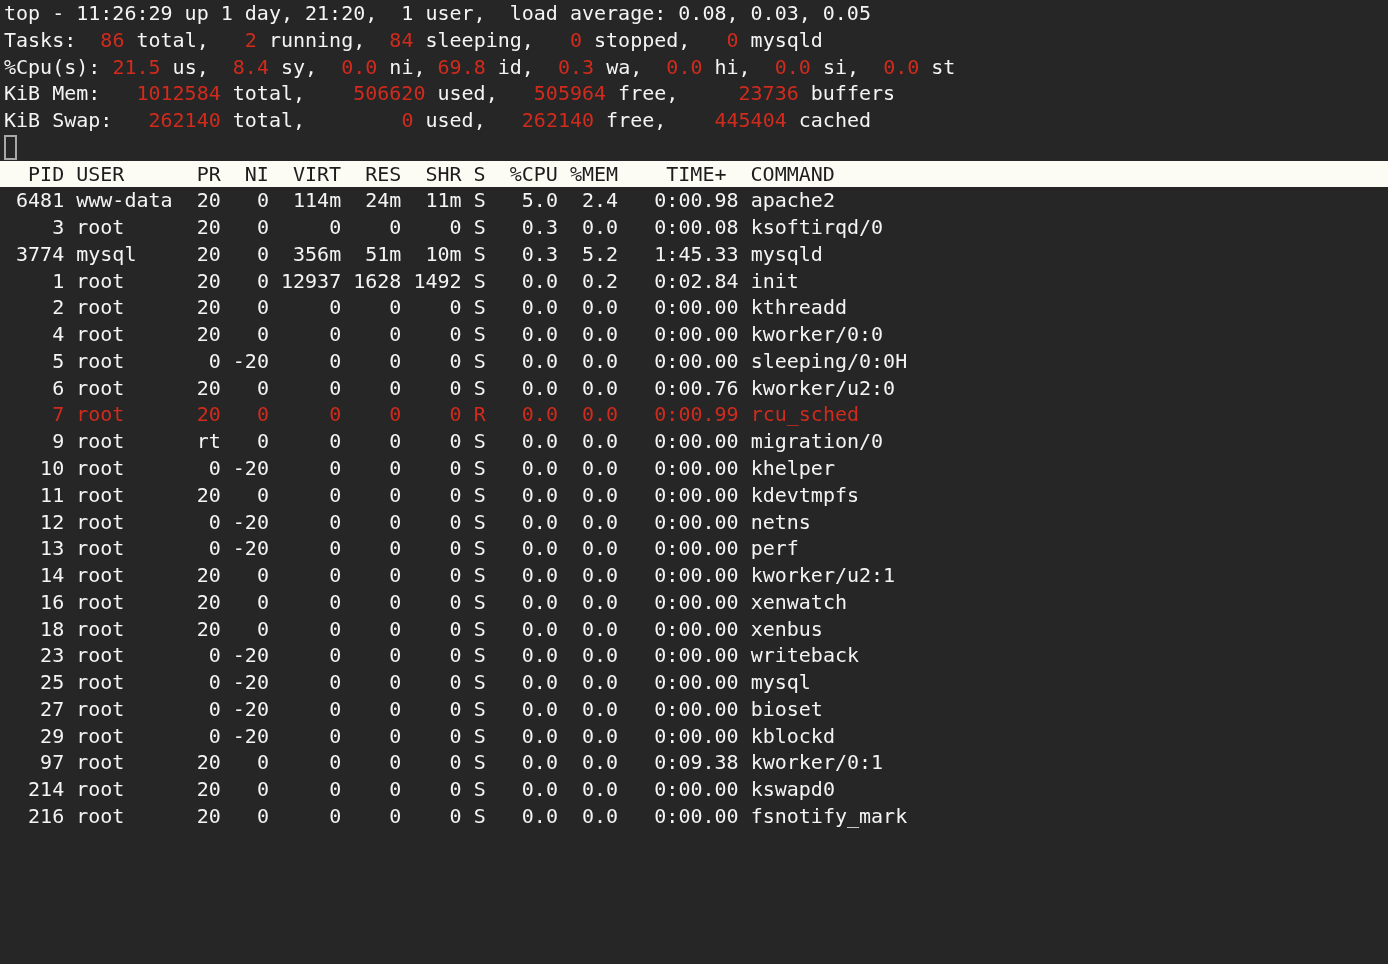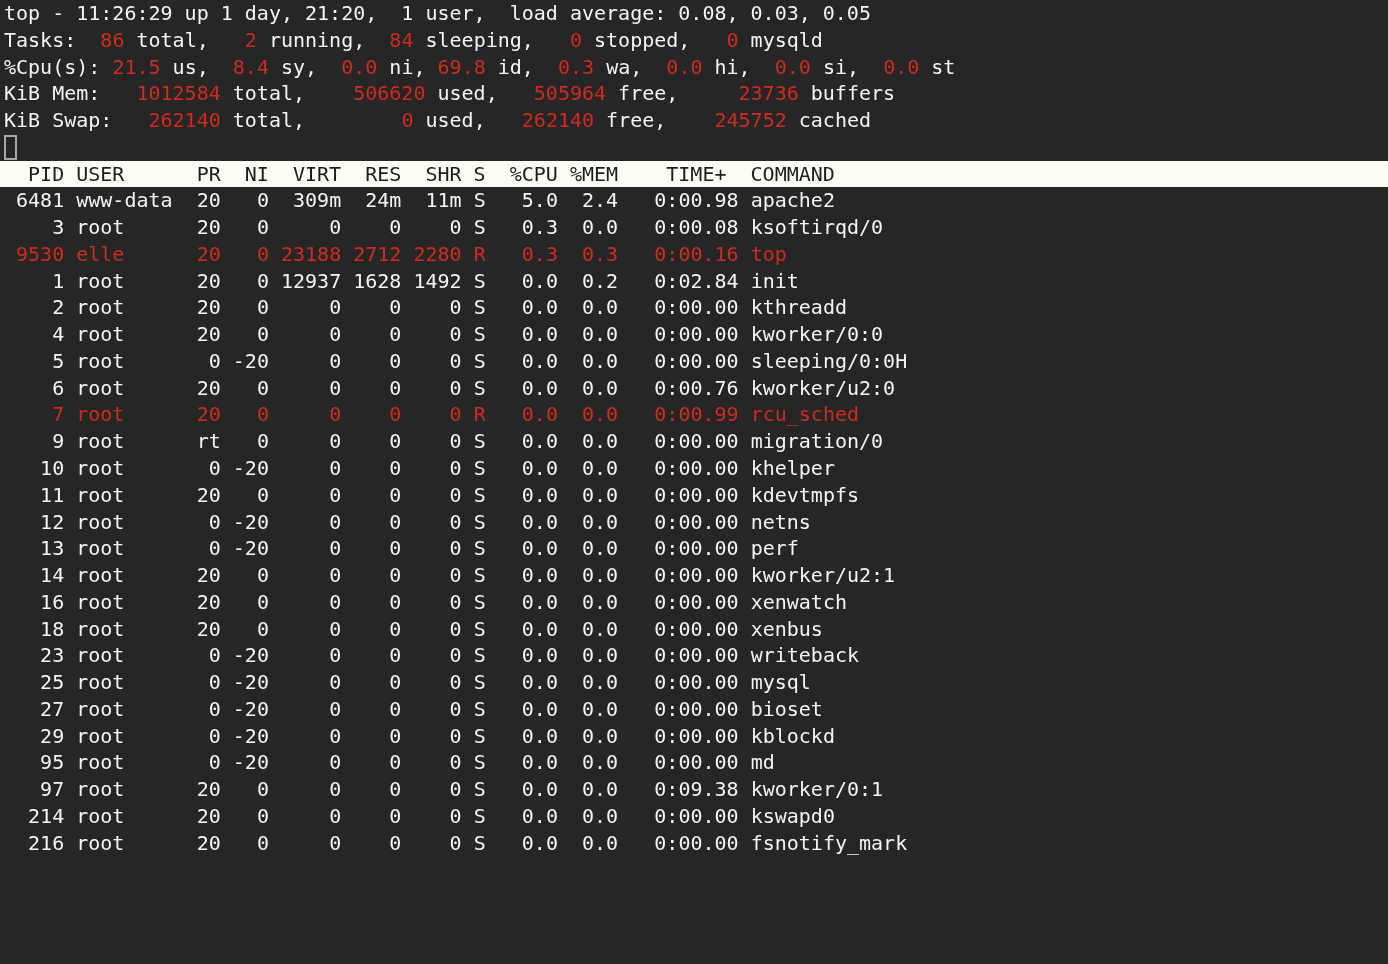--- a/index.html
+++ b/index.html
@@ -45,44 +45,43 @@
 </style>
 </head>
 <body>
 
 <div class="screen">
   <div id="summary">
       <div class="line"><span>top - 11:26:29 up 1 day, 21:20,  1 user,  load average: 0.08, 0.03, 0.05</span></div>
       <div class="line"><span>Tasks: </span><span class="red"> 86</span><span> total, </span><span class="red">  2</span><span> running, </span><span class="red"> 84</span><span> sleeping, </span><span class="red">  0</span><span> stopped, </span><span class="red">  0</span><span> mysqld</span></div>
       <div class="line"><span>%Cpu(s): </span><span class="red">21.5</span><span> us, </span><span class="red"> 8.4</span><span> sy, </span><span class="red"> 0.0</span><span> ni, </span><span class="red">69.8</span><span> id, </span><span class="red"> 0.3</span><span> wa, </span><span class="red"> 0.0</span><span> hi, </span><span class="red"> 0.0</span><span> si, </span><span class="red"> 0.0</span><span> st</span></div>
       <div class="line"><span>KiB Mem:   </span><span class="red">1012584</span><span> total,    </span><span class="red">506620</span><span> used,   </span><span class="red">505964</span><span> free,     </span><span class="red">23736</span><span> buffers</span></div>
-      <div class="line"><span>KiB Swap:   </span><span class="red">262140</span><span> total,        </span><span class="red">0</span><span> used,   </span><span class="red">262140</span><span> free,    </span><span class="red">245752</span><span> cached</span></div>
+      <div class="line"><span>KiB Swap:   </span><span class="red">262140</span><span> total,        </span><span class="red">0</span><span> used,   </span><span class="red">262140</span><span> free,    </span><span class="red">445404</span><span> cached</span></div>
     </div>
   <div class="line"><span class="cursor"></span></div>
   <div class="line colhead" id="colhead">  PID USER      PR  NI  VIRT  RES  SHR S  %CPU %MEM    TIME+  COMMAND</div>
   <div id="rows">
-      <div class="line"><span> 6481 </span><span>www-data </span><span> 20 </span><span>  0 </span><span> 309m </span><span> 24m </span><span> 11m </span><span>S  </span><span> 5.0 </span><span> 2.4 </span><span>  0:00.98 </span><span>apache2</span></div>
+      <div class="line"><span> 6481 </span><span>www-data </span><span> 20 </span><span>  0 </span><span> 114m </span><span> 24m </span><span> 11m </span><span>S  </span><span> 5.0 </span><span> 2.4 </span><span>  0:00.98 </span><span>apache2</span></div>
       <div class="line"><span>    3 </span><span>root     </span><span> 20 </span><span>  0 </span><span>    0 </span><span>   0 </span><span>   0 </span><span>S  </span><span> 0.3 </span><span> 0.0 </span><span>  0:00.08 </span><span>ksoftirqd/0</span></div>
-      <div class="line red"><span> 9530 </span><span>elle     </span><span> 20 </span><span>  0 </span><span>23188 </span><span>2712 </span><span>2280 </span><span>R  </span><span> 0.3 </span><span> 0.3 </span><span>  0:00.16 </span><span>top</span></div>
+      <div class="line"><span> 3774 </span><span>mysql    </span><span> 20 </span><span>  0 </span><span> 356m </span><span> 51m </span><span> 10m </span><span>S  </span><span> 0.3 </span><span> 5.2 </span><span>  1:45.33 </span><span>mysqld</span></div>
       <div class="line"><span>    1 </span><span>root     </span><span> 20 </span><span>  0 </span><span>12937 </span><span>1628 </span><span>1492 </span><span>S  </span><span> 0.0 </span><span> 0.2 </span><span>  0:02.84 </span><span>init</span></div>
       <div class="line"><span>    2 </span><span>root     </span><span> 20 </span><span>  0 </span><span>    0 </span><span>   0 </span><span>   0 </span><span>S  </span><span> 0.0 </span><span> 0.0 </span><span>  0:00.00 </span><span>kthreadd</span></div>
       <div class="line"><span>    4 </span><span>root     </span><span> 20 </span><span>  0 </span><span>    0 </span><span>   0 </span><span>   0 </span><span>S  </span><span> 0.0 </span><span> 0.0 </span><span>  0:00.00 </span><span>kworker/0:0</span></div>
       <div class="line"><span>    5 </span><span>root     </span><span>  0 </span><span>-20 </span><span>    0 </span><span>   0 </span><span>   0 </span><span>S  </span><span> 0.0 </span><span> 0.0 </span><span>  0:00.00 </span><span>sleeping/0:0H</span></div>
       <div class="line"><span>    6 </span><span>root     </span><span> 20 </span><span>  0 </span><span>    0 </span><span>   0 </span><span>   0 </span><span>S  </span><span> 0.0 </span><span> 0.0 </span><span>  0:00.76 </span><span>kworker/u2:0</span></div>
       <div class="line red"><span>    7 </span><span>root     </span><span> 20 </span><span>  0 </span><span>    0 </span><span>   0 </span><span>   0 </span><span>R  </span><span> 0.0 </span><span> 0.0 </span><span>  0:00.99 </span><span>rcu_sched</span></div>
       <div class="line"><span>    9 </span><span>root     </span><span> rt </span><span>  0 </span><span>    0 </span><span>   0 </span><span>   0 </span><span>S  </span><span> 0.0 </span><span> 0.0 </span><span>  0:00.00 </span><span>migration/0</span></div>
       <div class="line"><span>   10 </span><span>root     </span><span>  0 </span><span>-20 </span><span>    0 </span><span>   0 </span><span>   0 </span><span>S  </span><span> 0.0 </span><span> 0.0 </span><span>  0:00.00 </span><span>khelper</span></div>
       <div class="line"><span>   11 </span><span>root     </span><span> 20 </span><span>  0 </span><span>    0 </span><span>   0 </span><span>   0 </span><span>S  </span><span> 0.0 </span><span> 0.0 </span><span>  0:00.00 </span><span>kdevtmpfs</span></div>
       <div class="line"><span>   12 </span><span>root     </span><span>  0 </span><span>-20 </span><span>    0 </span><span>   0 </span><span>   0 </span><span>S  </span><span> 0.0 </span><span> 0.0 </span><span>  0:00.00 </span><span>netns</span></div>
       <div class="line"><span>   13 </span><span>root     </span><span>  0 </span><span>-20 </span><span>    0 </span><span>   0 </span><span>   0 </span><span>S  </span><span> 0.0 </span><span> 0.0 </span><span>  0:00.00 </span><span>perf</span></div>
       <div class="line"><span>   14 </span><span>root     </span><span> 20 </span><span>  0 </span><span>    0 </span><span>   0 </span><span>   0 </span><span>S  </span><span> 0.0 </span><span> 0.0 </span><span>  0:00.00 </span><span>kworker/u2:1</span></div>
       <div class="line"><span>   16 </span><span>root     </span><span> 20 </span><span>  0 </span><span>    0 </span><span>   0 </span><span>   0 </span><span>S  </span><span> 0.0 </span><span> 0.0 </span><span>  0:00.00 </span><span>xenwatch</span></div>
       <div class="line"><span>   18 </span><span>root     </span><span> 20 </span><span>  0 </span><span>    0 </span><span>   0 </span><span>   0 </span><span>S  </span><span> 0.0 </span><span> 0.0 </span><span>  0:00.00 </span><span>xenbus</span></div>
       <div class="line"><span>   23 </span><span>root     </span><span>  0 </span><span>-20 </span><span>    0 </span><span>   0 </span><span>   0 </span><span>S  </span><span> 0.0 </span><span> 0.0 </span><span>  0:00.00 </span><span>writeback</span></div>
       <div class="line"><span>   25 </span><span>root     </span><span>  0 </span><span>-20 </span><span>    0 </span><span>   0 </span><span>   0 </span><span>S  </span><span> 0.0 </span><span> 0.0 </span><span>  0:00.00 </span><span>mysql</span></div>
       <div class="line"><span>   27 </span><span>root     </span><span>  0 </span><span>-20 </span><span>    0 </span><span>   0 </span><span>   0 </span><span>S  </span><span> 0.0 </span><span> 0.0 </span><span>  0:00.00 </span><span>bioset</span></div>
       <div class="line"><span>   29 </span><span>root     </span><span>  0 </span><span>-20 </span><span>    0 </span><span>   0 </span><span>   0 </span><span>S  </span><span> 0.0 </span><span> 0.0 </span><span>  0:00.00 </span><span>kblockd</span></div>
-      <div class="line"><span>   95 </span><span>root     </span><span>  0 </span><span>-20 </span><span>    0 </span><span>   0 </span><span>   0 </span><span>S  </span><span> 0.0 </span><span> 0.0 </span><span>  0:00.00 </span><span>md</span></div>
       <div class="line"><span>   97 </span><span>root     </span><span> 20 </span><span>  0 </span><span>    0 </span><span>   0 </span><span>   0 </span><span>S  </span><span> 0.0 </span><span> 0.0 </span><span>  0:09.38 </span><span>kworker/0:1</span></div>
       <div class="line"><span>  214 </span><span>root     </span><span> 20 </span><span>  0 </span><span>    0 </span><span>   0 </span><span>   0 </span><span>S  </span><span> 0.0 </span><span> 0.0 </span><span>  0:00.00 </span><span>kswapd0</span></div>
       <div class="line"><span>  216 </span><span>root     </span><span> 20 </span><span>  0 </span><span>    0 </span><span>   0 </span><span>   0 </span><span>S  </span><span> 0.0 </span><span> 0.0 </span><span>  0:00.00 </span><span>fsnotify_mark</span></div>
     </div>
 </div>
 
 </body></html>

